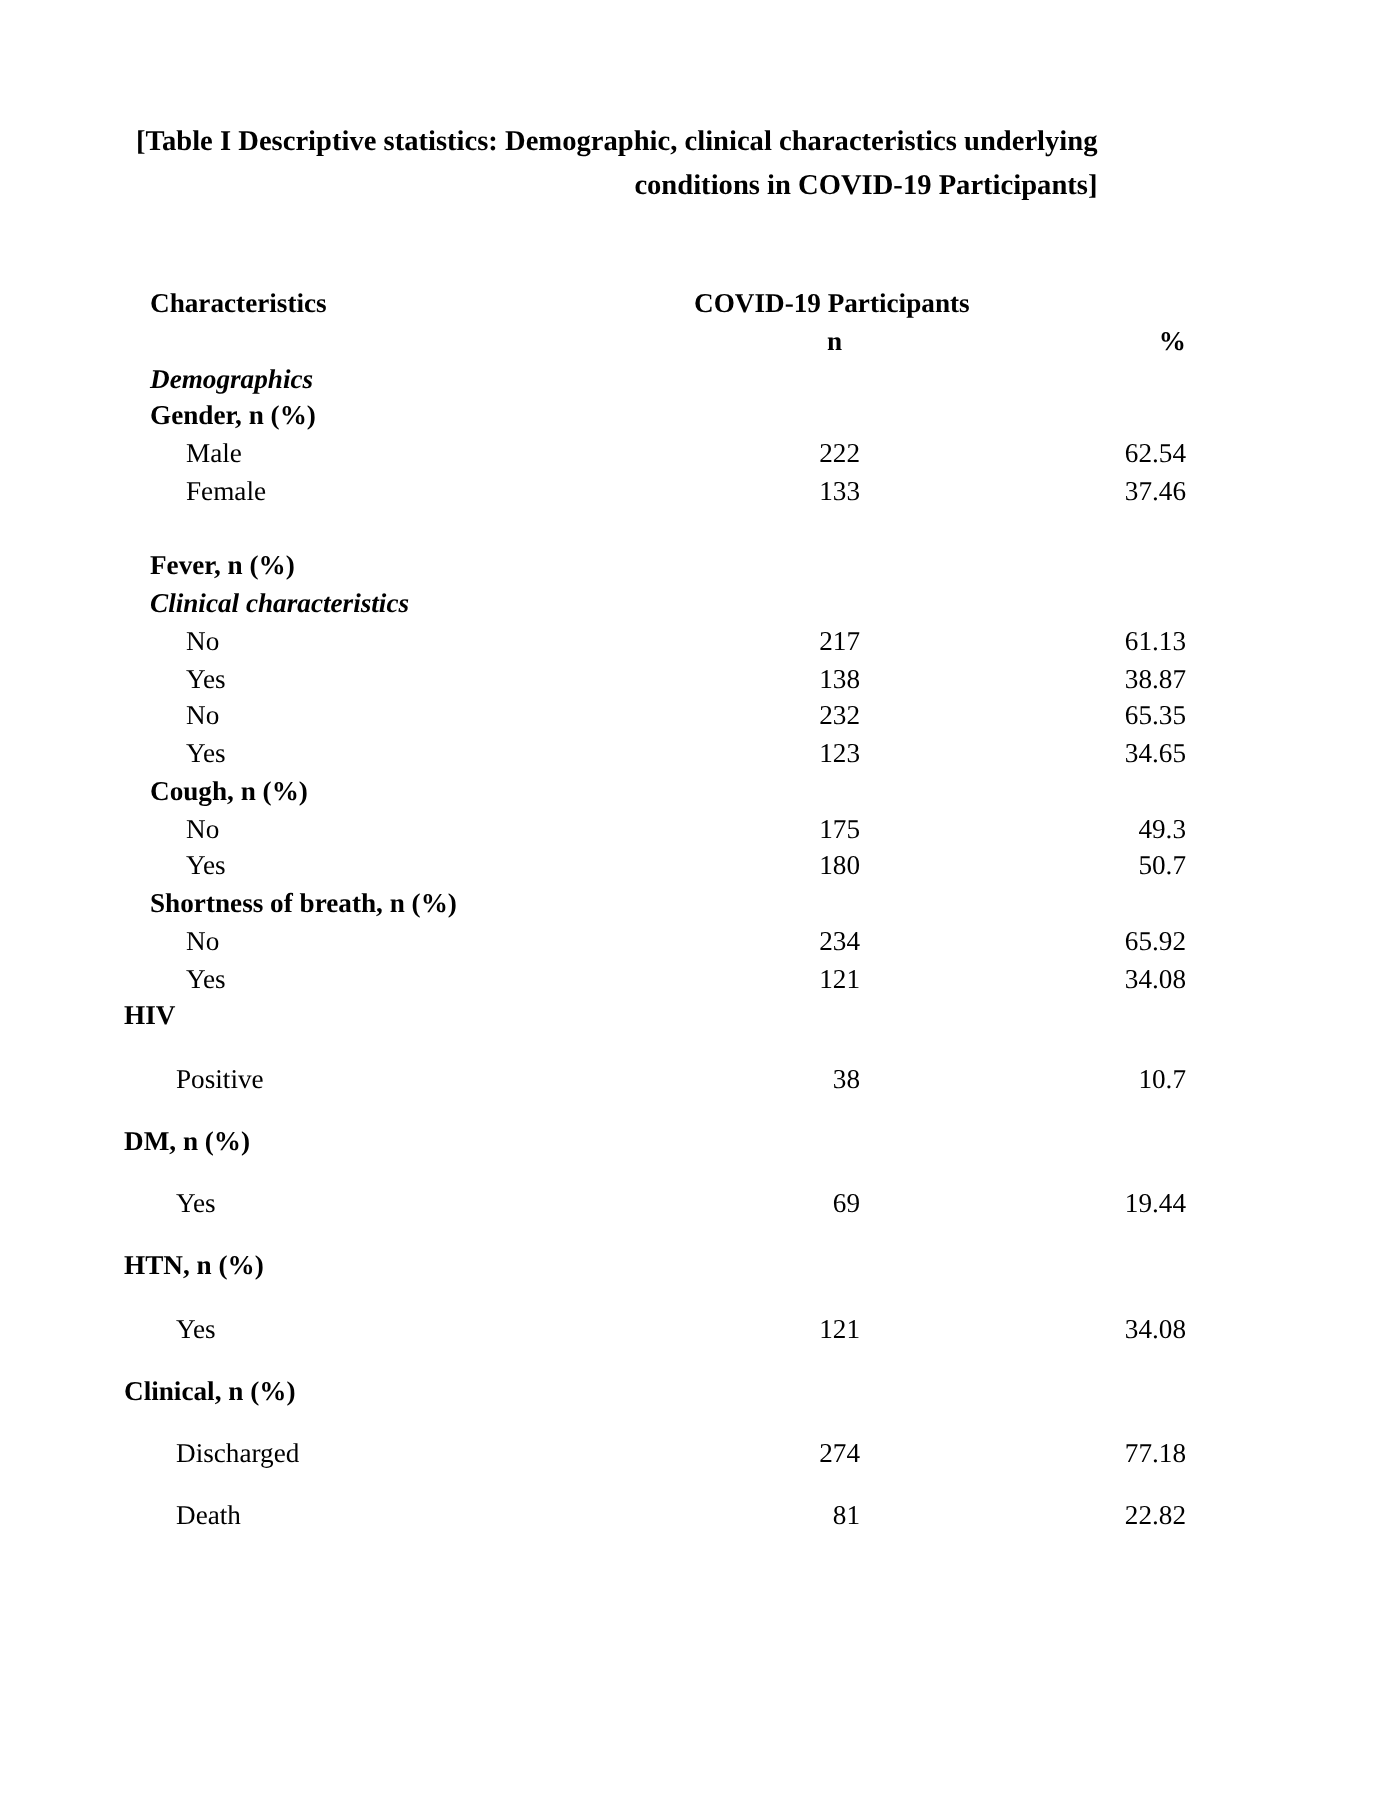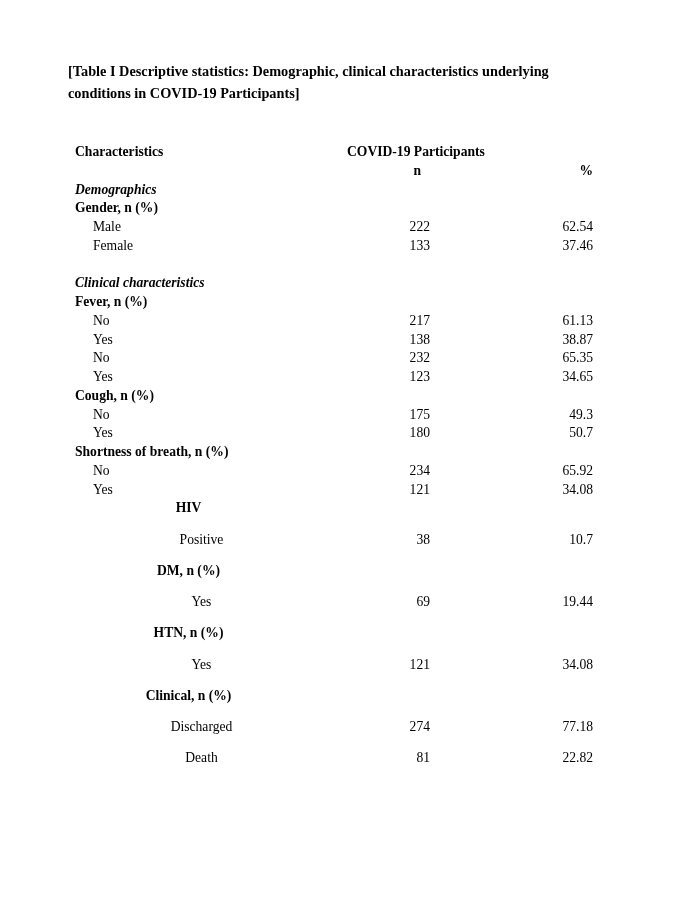--- a/index.html
+++ b/index.html
@@ -18,21 +18,21 @@
   }
   .doc-title {
     position: absolute;
     left: 68px;
     top: 61px;
     margin: 0;
     font-weight: bold;
     font-size: 14.3px;
     line-height: 21.5px;
   }
-  .doc-title span { display: block; }
+  .doc-title span { display: block; text-align: right; }
 
   .stats-table {
     position: absolute;
     left: 62px;
     top: 143px;
     width: 531px;
     font-size: 13.6px;
     line-height: 18.75px;
   }
   .row {
@@ -42,21 +42,21 @@
   .cell { white-space: nowrap; }
   .num { text-align: right; }
   .bold { font-weight: bold; }
   .bi { font-weight: bold; font-style: italic; }
 
   
   .top .lbl { padding-left: 13px; font-family: Liberation Serif, serif; }
   .top.item .lbl { padding-left: 31px; }
 
   
-  .bot .lbl { padding-left: 0; text-align: center; }
+  .bot .lbl { padding-left: 0; }
   .bot.item .lbl { padding-left: 26px; }
 
   .spaced { margin-top: 12.5px; }
   .spacer { height: 18.75px; }
 
   .group-hdr {
     grid-column: 2 / 4;
     text-align: left;
     padding-left: 32px;
     font-weight: bold;
@@ -108,27 +108,27 @@
 
     <div class="row top item">
       <div class="cell lbl">Female</div>
       <div class="cell num">133</div>
       <div class="cell num">37.46</div>
     </div>
 
     <div class="spacer"></div>
 
     <div class="row top">
+      <div class="cell lbl bold">Fever, n (%)</div>
+      <div class="cell num"></div>
+      <div class="cell num"></div>
+    </div>
+
+    <div class="row top">
       <div class="cell lbl bi">Clinical characteristics</div>
-      <div class="cell num"></div>
-      <div class="cell num"></div>
-    </div>
-
-    <div class="row top">
-      <div class="cell lbl bold">Fever, n (%)</div>
       <div class="cell num"></div>
       <div class="cell num"></div>
     </div>
 
     <div class="row top item">
       <div class="cell lbl">No</div>
       <div class="cell num">217</div>
       <div class="cell num">61.13</div>
     </div>
 

